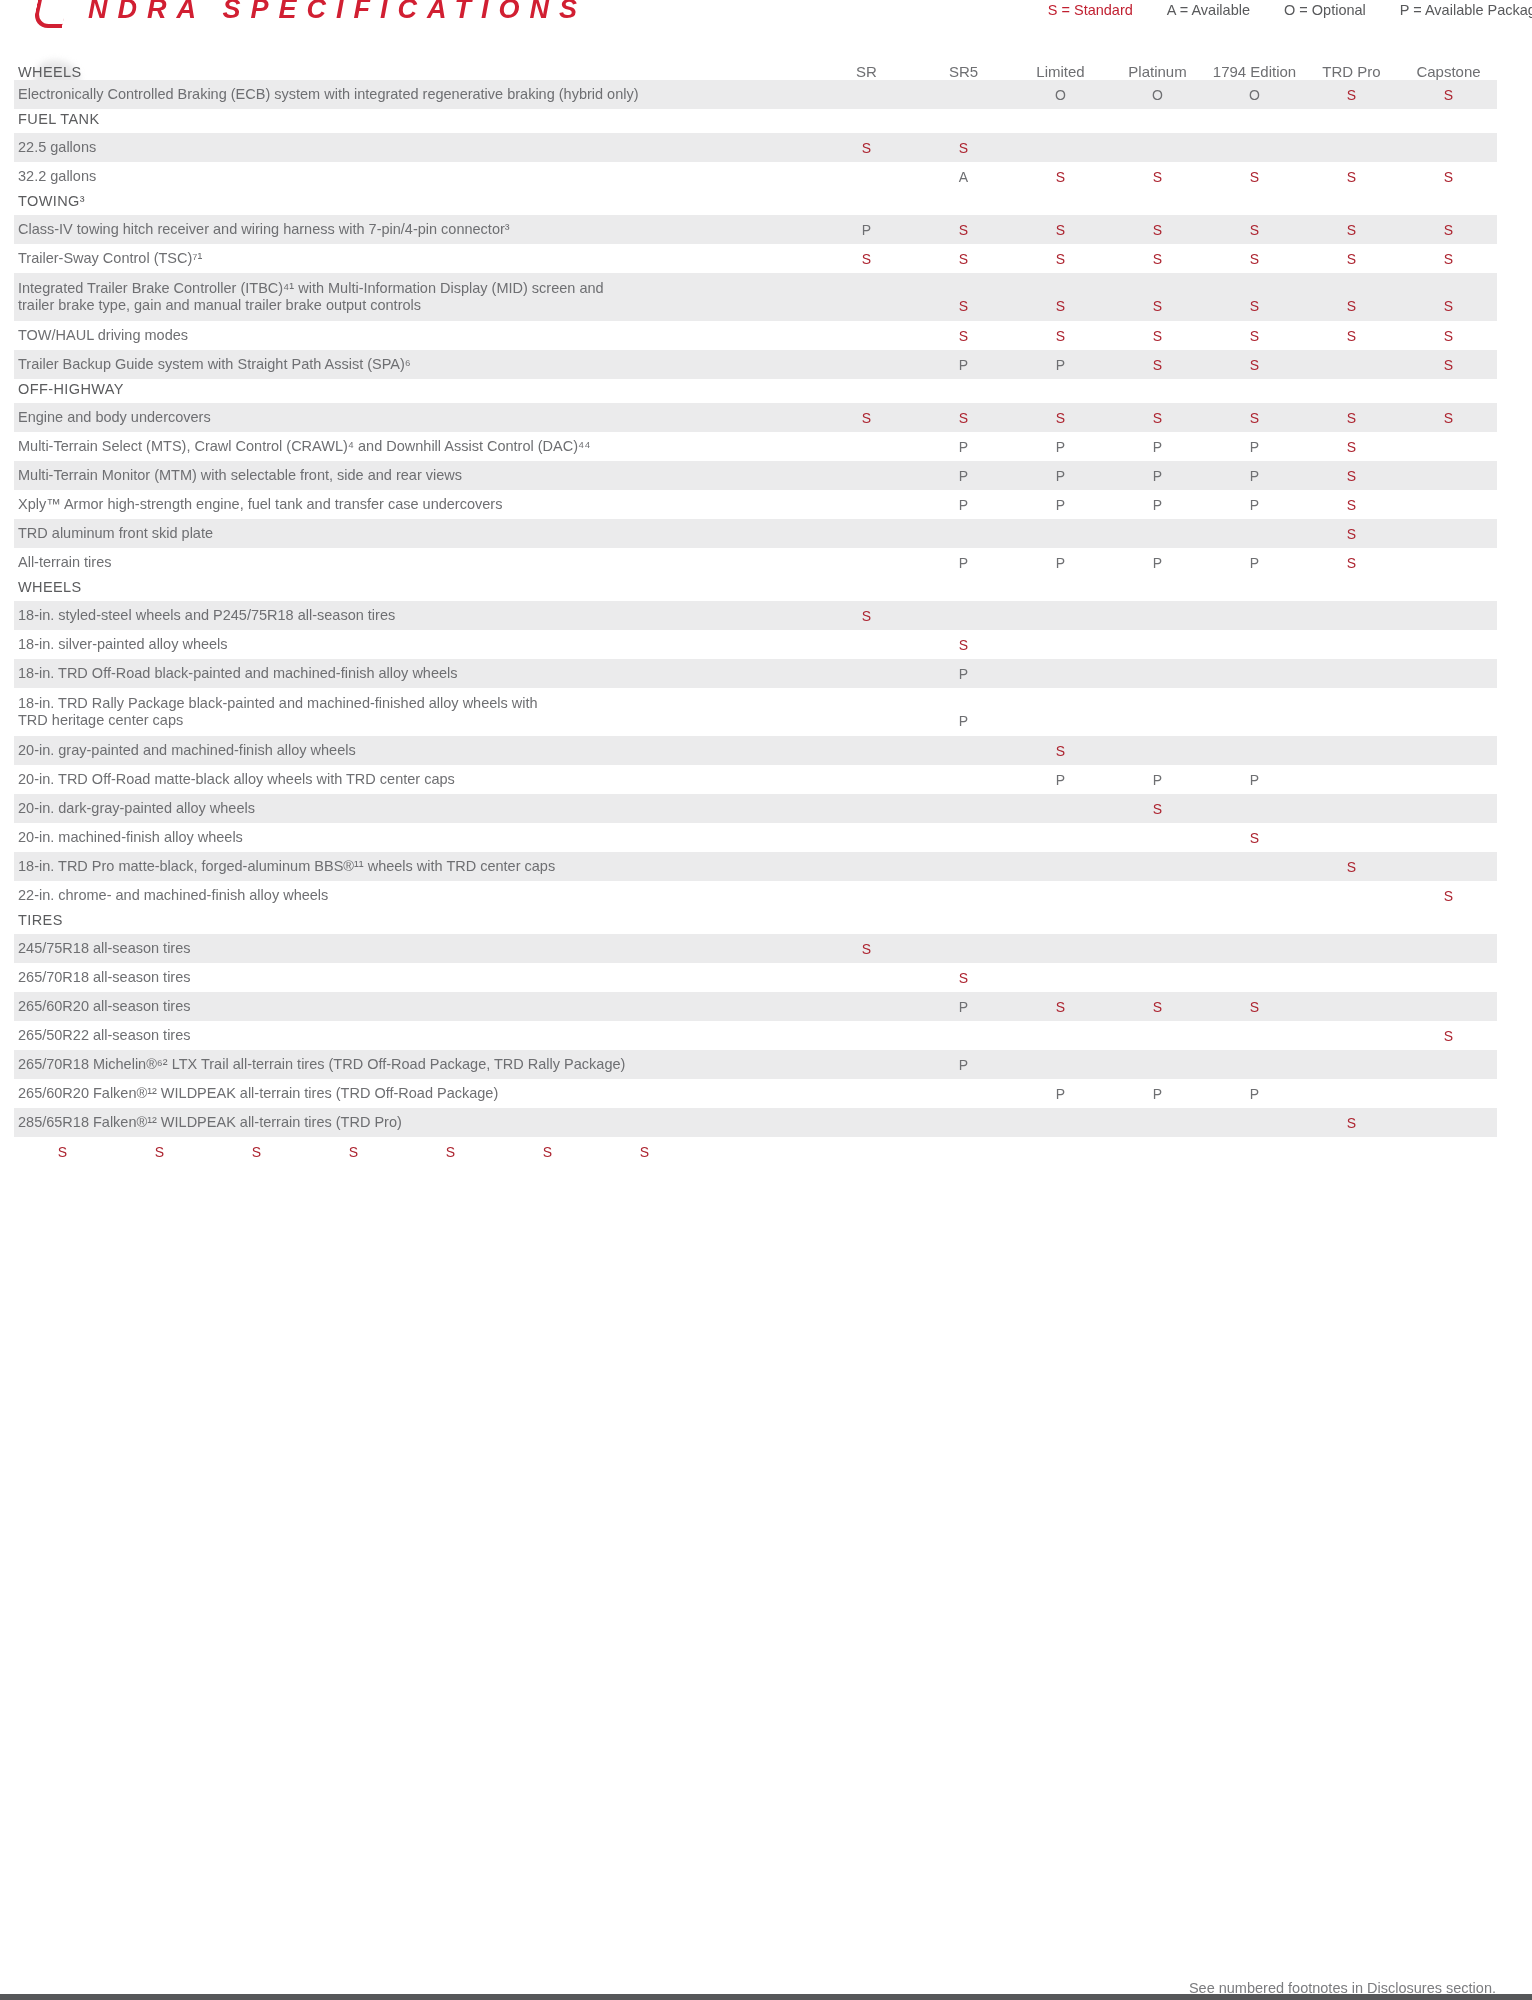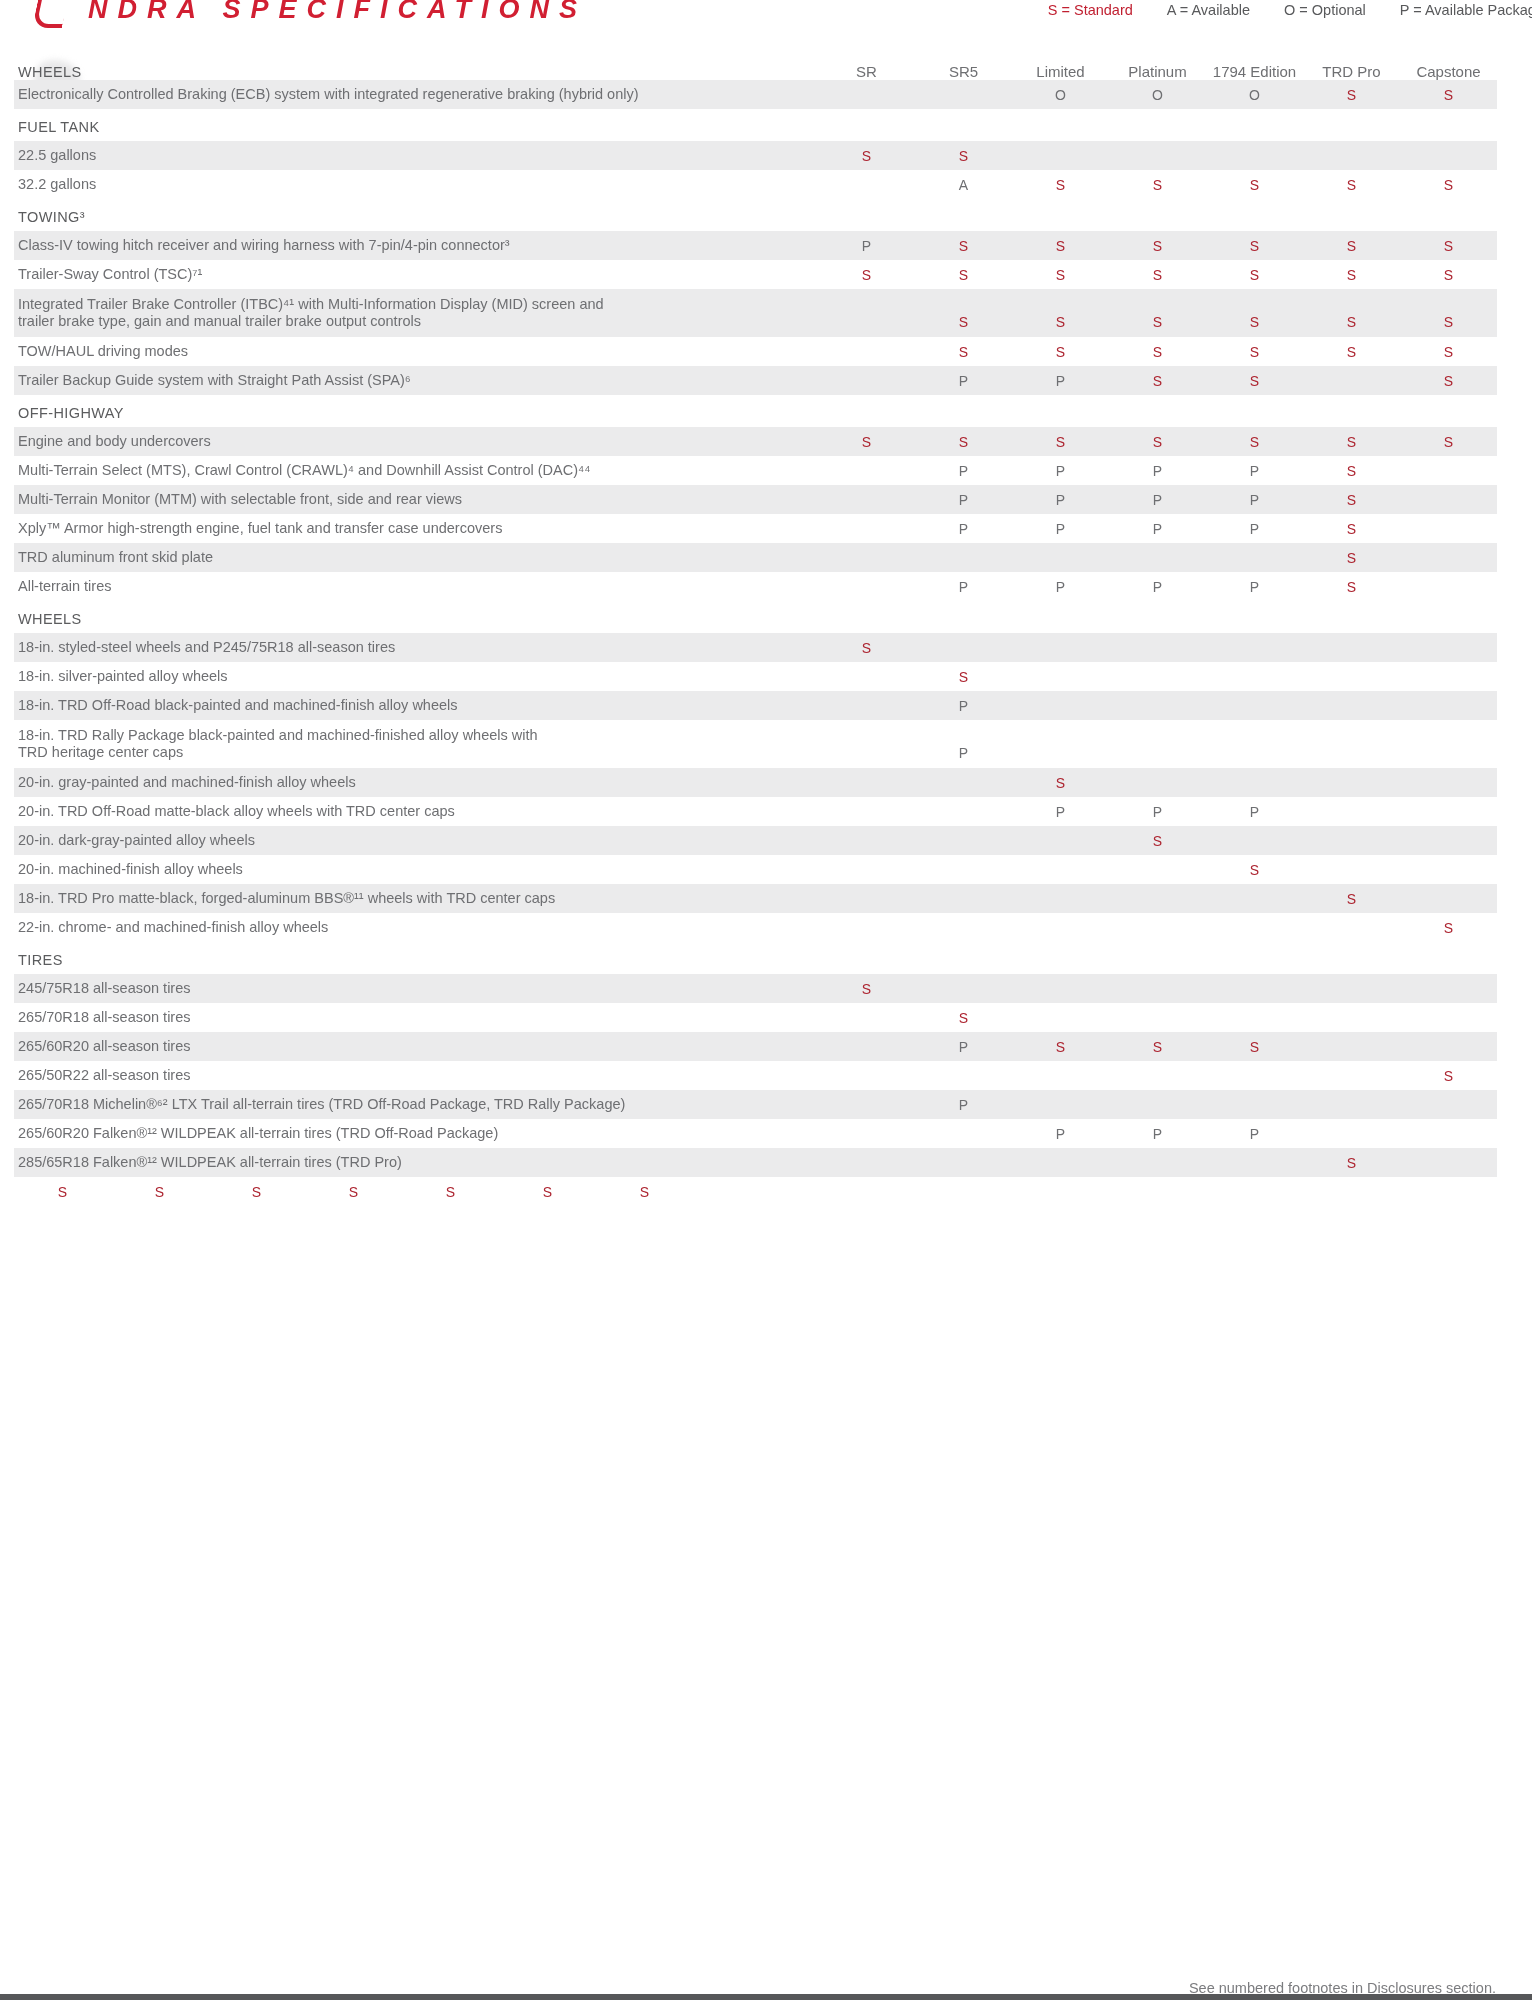--- a/index.html
+++ b/index.html
@@ -56,21 +56,21 @@
   .row .feat {
     padding-left:4px; padding-right:10px;
     white-space:pre-line; line-height:17px; color:#6e6f72;
   }
   .row.multi { min-height:48px; align-items:flex-end; padding-bottom:0; }
   .row.multi .feat { padding-bottom:7px; }
   .row.multi .val { padding-bottom:7px; }
   .val { flex:0 0 97px; text-align:center; font-size:14px; color:#6e6f72; }
   .val.std { color:#ad2531; }
   .section-hdr {
-    display:flex; align-items:flex-end; height:32px; padding-bottom:6px;
+    display:flex; align-items:flex-end; height:24px; padding-bottom:6px;
     font-size:14.5px; color:#5b5c5e; letter-spacing:.4px;
   }
   .section-hdr .feat { padding-left:4px; }
   
   .footnote {
     position:absolute; right:36px; top:1968px;
     font-size:14.5px; color:#7b7c7f;margin-top:12px;
   }
   .bottom-bar {
     position:absolute; left:0; bottom:0; width:100%; height:6px;

